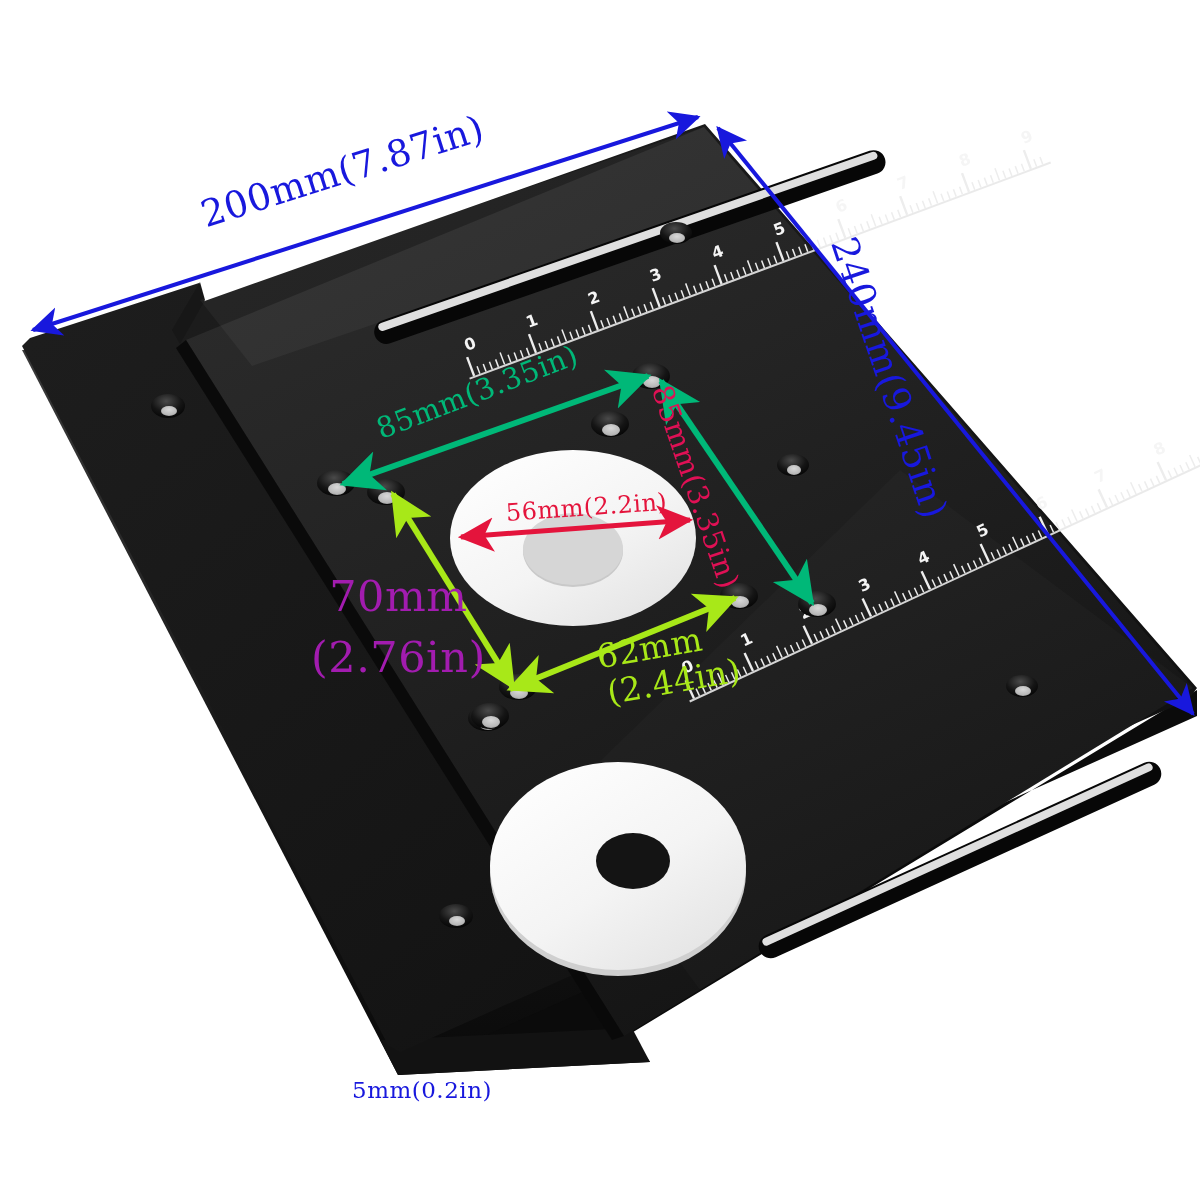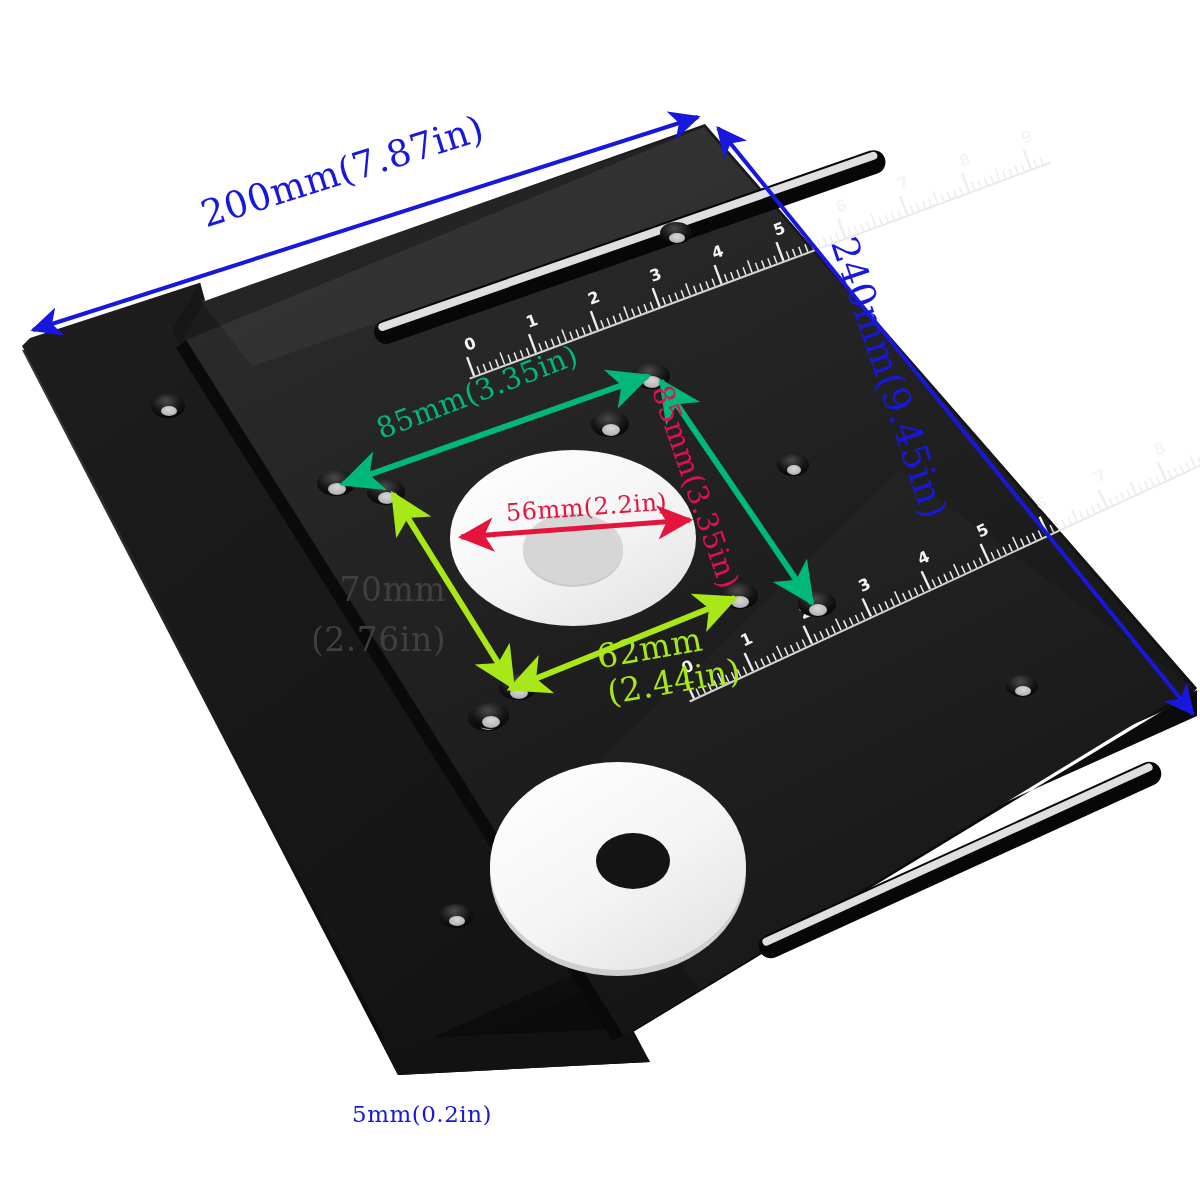--- a/index.html
+++ b/index.html
@@ -42,21 +42,20 @@
     left: 862px; top: 232px;
     font-size: 37px;
     color: #1818dd;
     transform: rotate(71.5deg);
     transform-origin: left top;
   }
   .lbl-5mm {
     left: 352px; top: 1078px;
     font-size: 23px;
     color: #1818dd;
-    margin-top: 24px;
   }
   .lbl-85a {
     left: 372px; top: 415px;
     font-size: 29px;
     color: #00b878;
     transform: rotate(-21deg);
     transform-origin: left top;
   }
   .lbl-85b {
     left: 676px; top: 381px;
@@ -67,23 +66,23 @@
   }
   .lbl-56 {
     left: 505px; top: 500px;
     font-size: 24px;
     color: #e4143c;
     transform: rotate(-4deg);
     transform-origin: left top;
   }
   .lbl-70 {
     left: 311px; top: 572px;
-    font-size: 33px;
-    color: #404040;
-    text-align: right;
+    font-size: 43px;
+    color: #a21caf;
+    text-align: center;
   }
   .lbl-70 .l2 { display: block; margin-top: 13px; }
   .lbl-62 {
     left: 594px; top: 640px;
     font-size: 33px;
     color: #a8e818;
     transform: rotate(-10deg);
     transform-origin: left top;
   }
   .lbl-62 .l2 { display: block; padding-left: 4px; }

